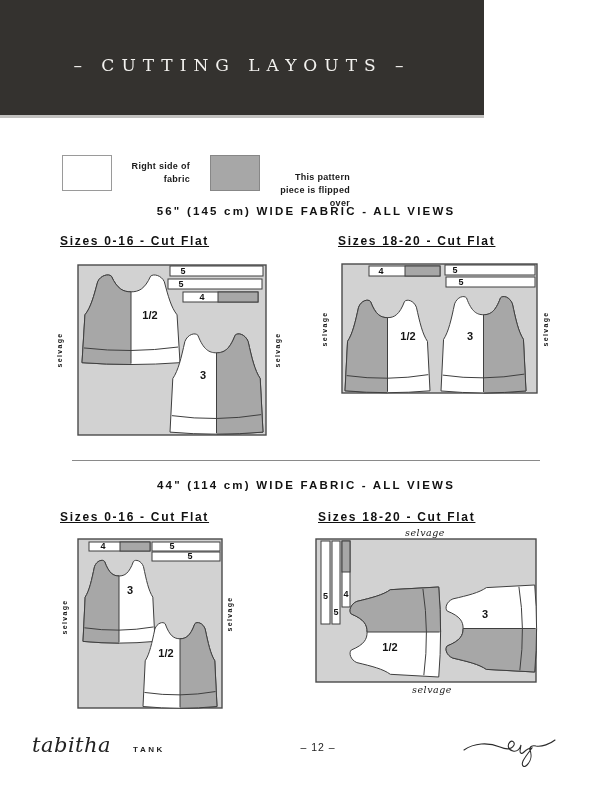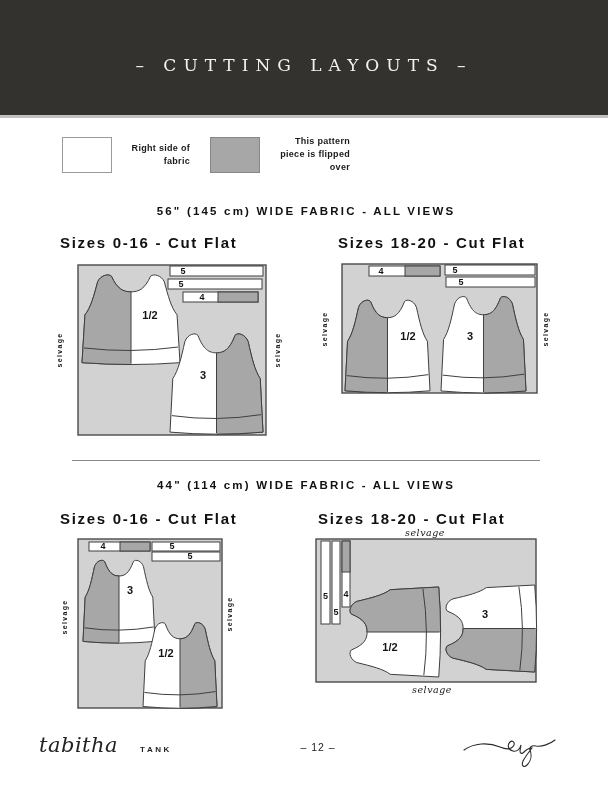--- a/index.html
+++ b/index.html
@@ -1,56 +1,56 @@
 <!DOCTYPE html>
 <html><head>
 <meta charset="utf-8">
 <style>
   html,body{margin:0;padding:0;background:#ffffff;}
   .page{position:relative;width:612px;height:792px;background:#ffffff;overflow:hidden;
         font-family:"Liberation Sans",sans-serif;color:#161616;}
 
   
-  .band{position:absolute;left:0;top:0;width:608px;height:115px;background:#34322f;
+  .band{position:absolute;left:0;top:0;width:484px;height:115px;background:#34322f;
         border-bottom:3px solid #c2c1bf;display:flex;align-items:center;justify-content:center;}
   .band h1{margin:0;padding-top:14px;font-family:"DejaVu Serif",serif;font-weight:400;
         font-size:17px;letter-spacing:7px;color:#f3f2ef;}
 
   
   .legend{position:absolute;left:62px;top:135px;display:flex;gap:20px;align-items:center;text-align:right;}
   .legend-item{display:flex;align-items:center;gap:16px;}
   .swatch{width:50px;height:36px;box-sizing:border-box;}
   .sw-right{background:#ffffff;border:1.5px solid #9a9a9a;}
   .sw-wrong{background:#d2d2d2;border:1.5px solid #8b8b8b;}
   .sw-flip{background:#a7a7a7;border:1.5px solid #878787;}
   .legend-label{font-size:9px;font-weight:600;letter-spacing:0.3px;line-height:13px;width:62px;color:#1a1a1a;}
-  .legend-label.wide{width:74px;}
+  .legend-label.wide{width:74px;margin-top:36px;}
 
   
   .sec-title{position:absolute;left:0;width:612px;text-align:center;font-size:11.5px;
         font-weight:bold;letter-spacing:2.2px;color:#111;}
-  .caption{position:absolute;font-size:15px;font-weight:bold;letter-spacing:1.7px;color:#111;}
+  .caption{position:absolute;font-size:12px;font-weight:bold;letter-spacing:1.7px;color:#111;text-decoration:underline;}
 
   .divider{position:absolute;left:72px;top:460px;width:468px;border-top:1px solid #8a8a8a;height:0;}
 
   
   .diagram{position:absolute;}
   .fabric{fill:#d2d2d2;stroke:#4a4a4a;stroke-width:1.4px;}
   .strip{fill:#ffffff;stroke:#3f3f3f;stroke-width:1px;}
   .strip-gray{fill:#a7a7a7;stroke:#3f3f3f;stroke-width:1px;}
   .thin{fill:none;stroke:#3f3f3f;stroke-width:1px;}
   .svgtxt{font-family:"Liberation Sans",sans-serif;font-weight:bold;fill:#141414;text-anchor:middle;}
   .lbl-big{font-size:11px;}
   .lbl-strip{font-size:9px;}
   .lbl-selv{font-size:7px;letter-spacing:1.3px;}
   .lbl-selv-i{font-family:"DejaVu Serif",serif;font-style:italic;font-weight:normal;
         font-size:9.5px;letter-spacing:0.5px;fill:#1a1a1a;text-anchor:middle;}
 
   
-  .brand{position:absolute;left:39px;top:733px;display:flex;align-items:baseline;}
+  .brand{position:absolute;left:32px;top:733px;display:flex;align-items:baseline;}
   .brand-script{font-family:"DejaVu Serif",serif;font-style:italic;font-size:21px;color:#222;letter-spacing:0.5px;}
   .brand-type{font-size:8px;font-weight:600;letter-spacing:2.5px;margin-left:22px;color:#222;}
   .pagenum{position:absolute;left:12px;top:741px;width:612px;text-align:center;font-size:10.5px;
         letter-spacing:1px;color:#222;}
   .signature{position:absolute;left:462px;top:727px;}
 </style>
 </head>
 <body>
 
 <div class="page">

